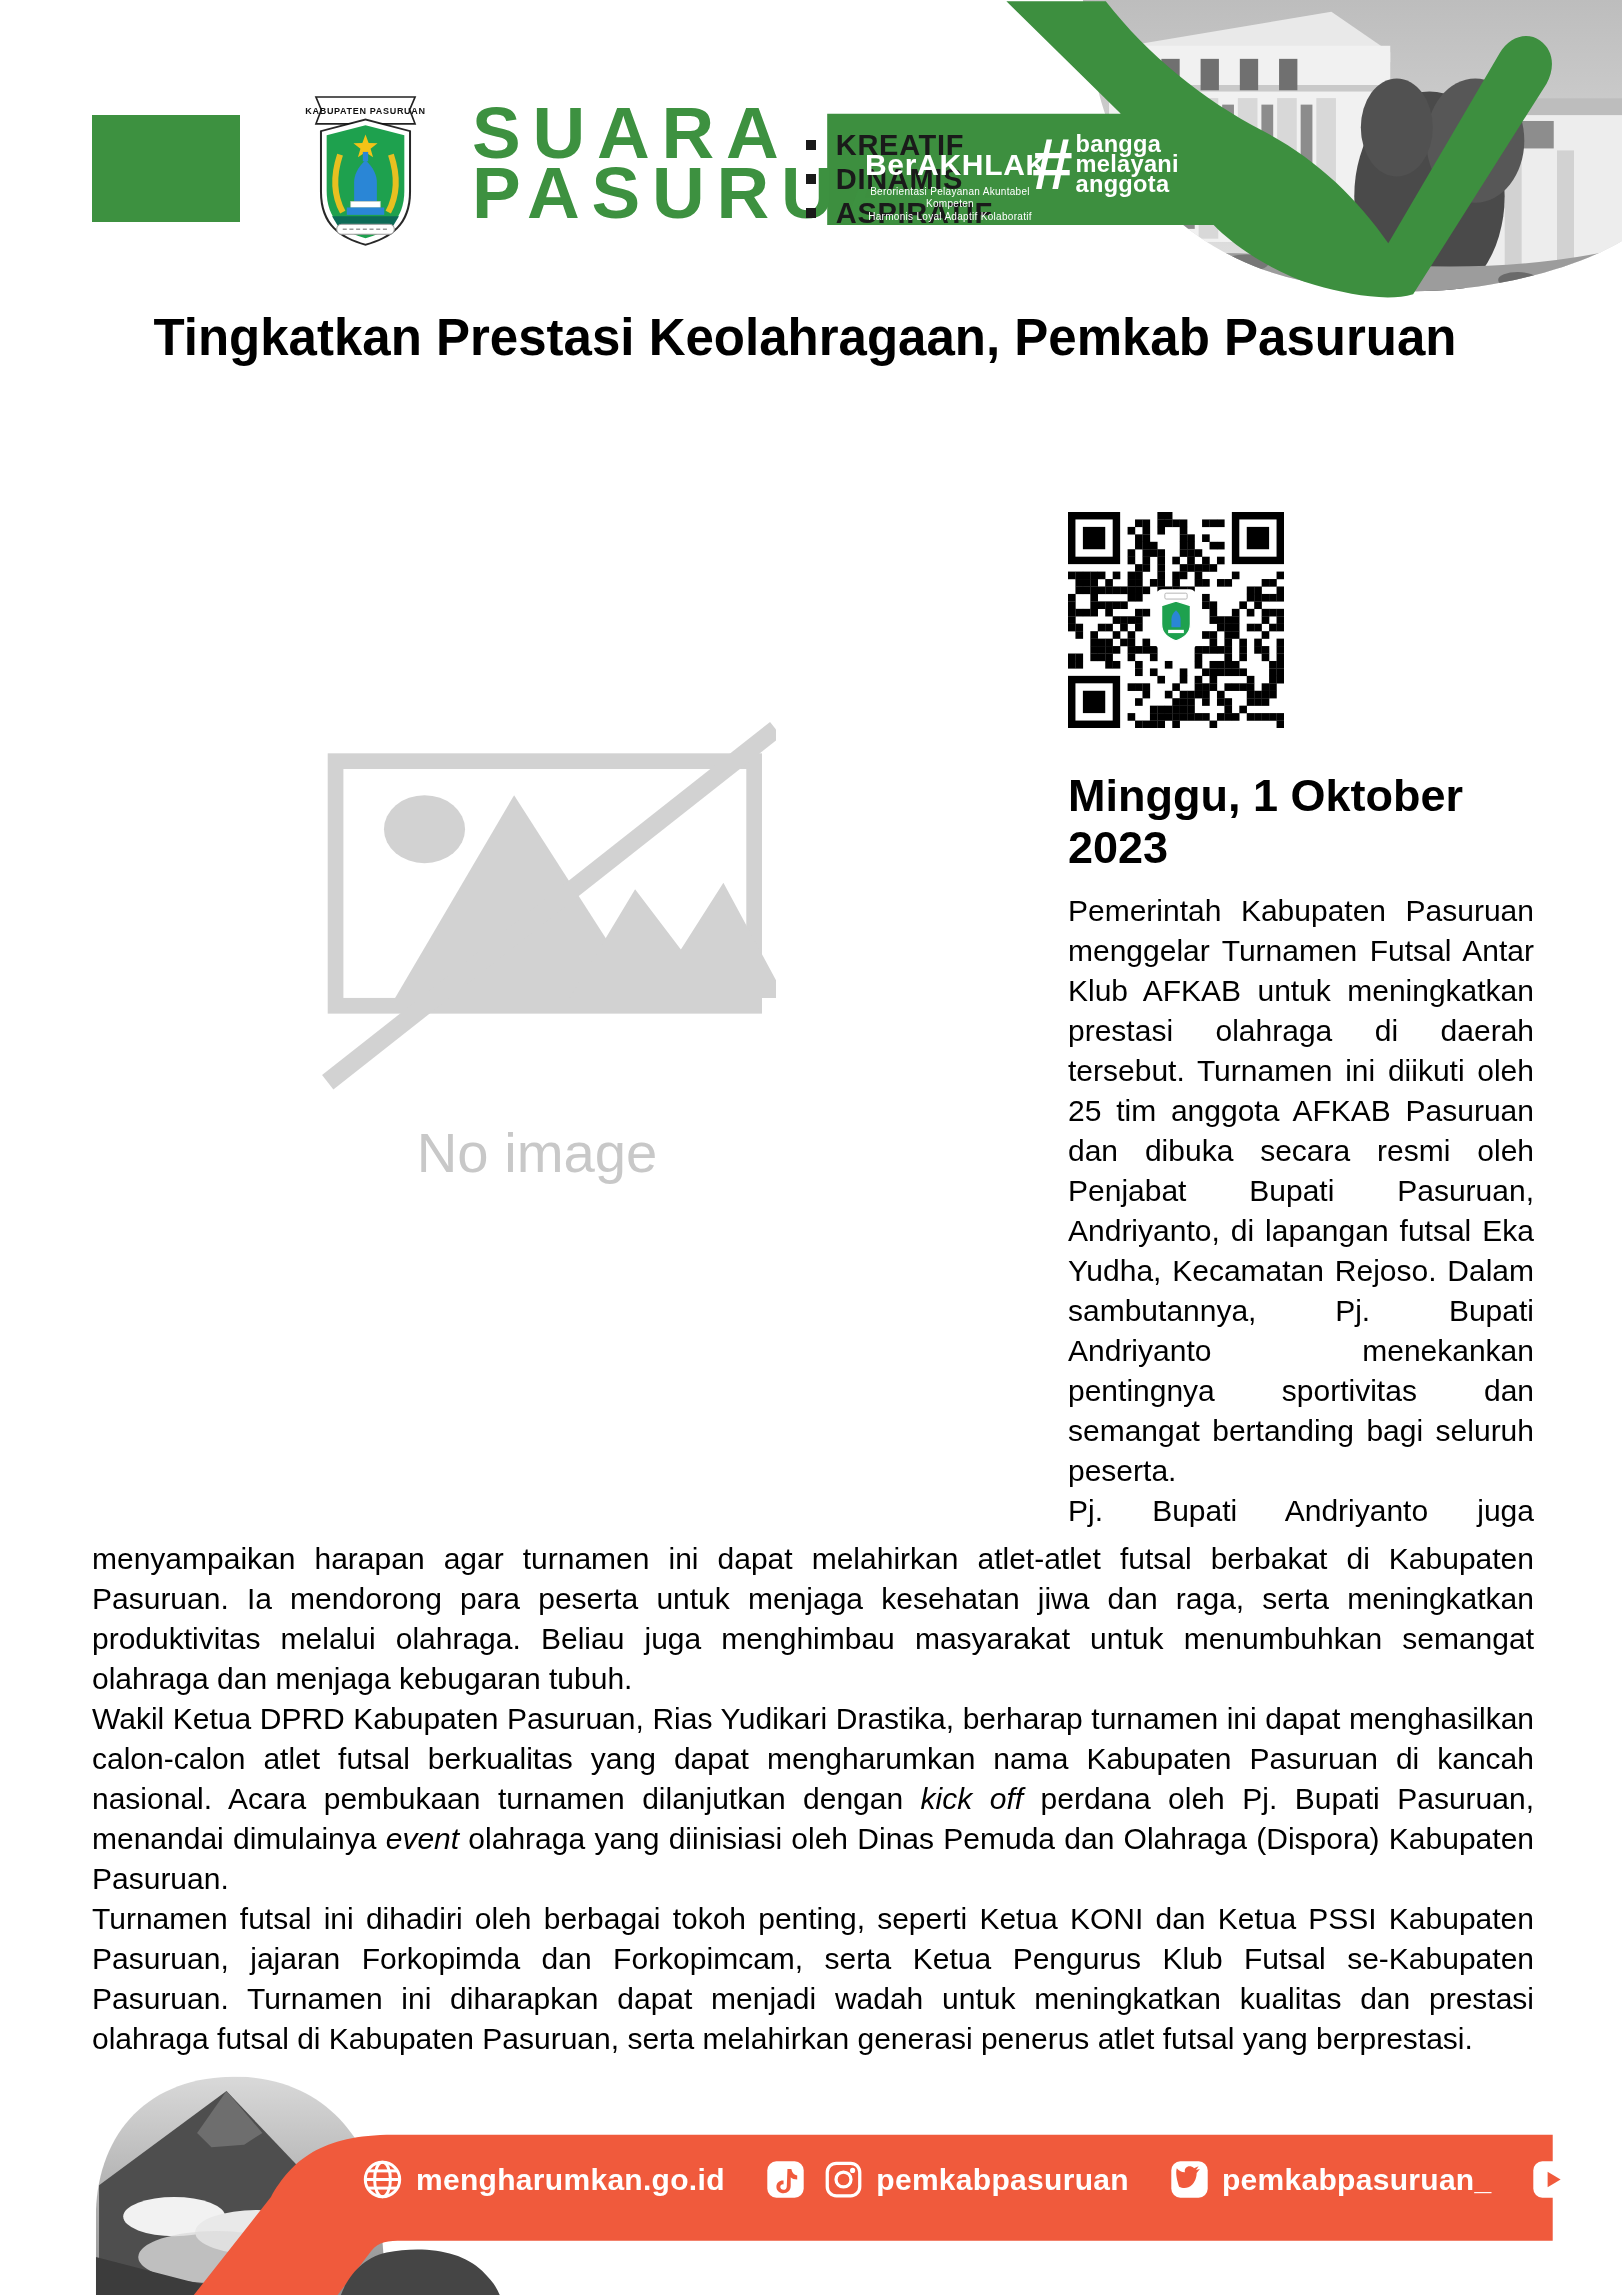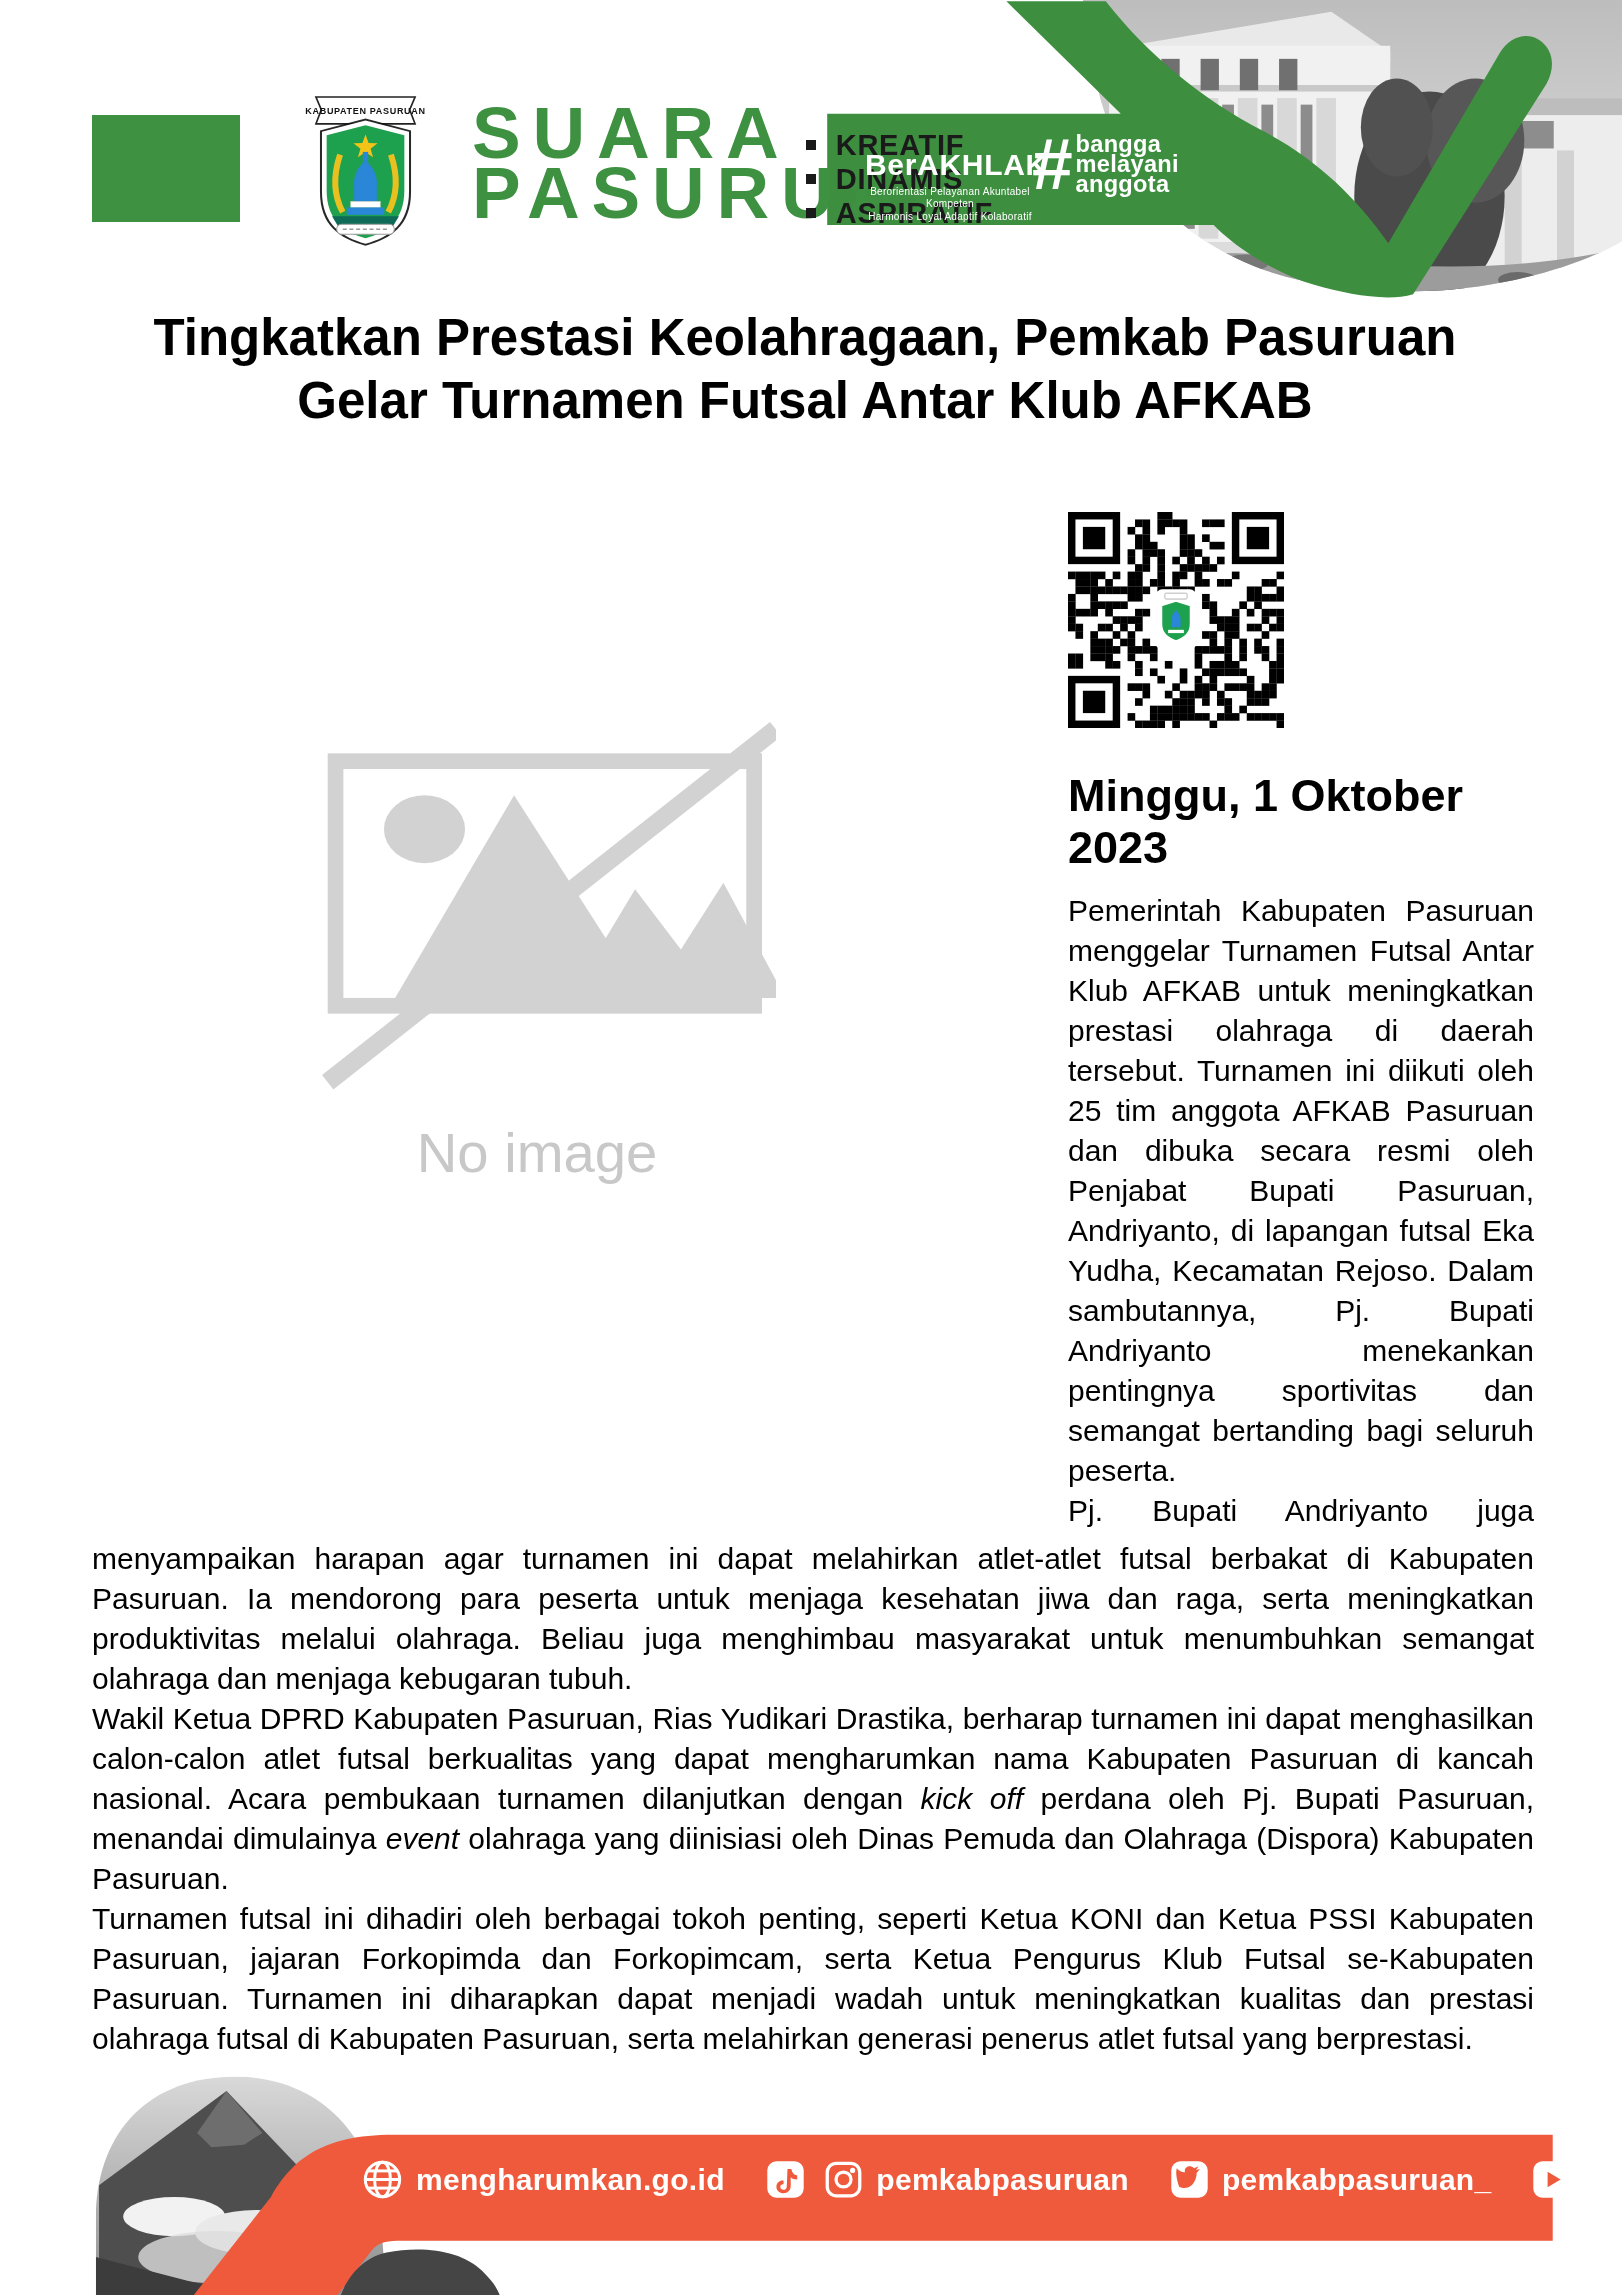--- a/index.html
+++ b/index.html
@@ -180,21 +180,20 @@
   <div class="hash">#</div>
   <div class="words">
     <div>bangga</div>
     <div>melayani</div>
     <div>anggota</div>
   </div>
 </div>
 
 <div class="abs title">
   <div>Tingkatkan Prestasi Keolahragaan, Pemkab Pasuruan</div>
-  <div>Gelar Turnamen Futsal Antar Klub AFKAB</div>
 </div>
 
 <div class="abs qr">
   <svg id="qr-svg" width="216" height="216" viewBox="0 0 330 330">
     <rect width="330" height="330" fill="#fff"></rect>
     <g id="qr-mods" fill="#000">
         <rect x="136.55" y="0.00" width="11.68" height="11.68"></rect>
         <rect x="147.93" y="0.00" width="11.68" height="11.68"></rect>
         <rect x="102.41" y="11.38" width="11.68" height="11.68"></rect>
         <rect x="113.79" y="11.38" width="11.68" height="11.68"></rect>

